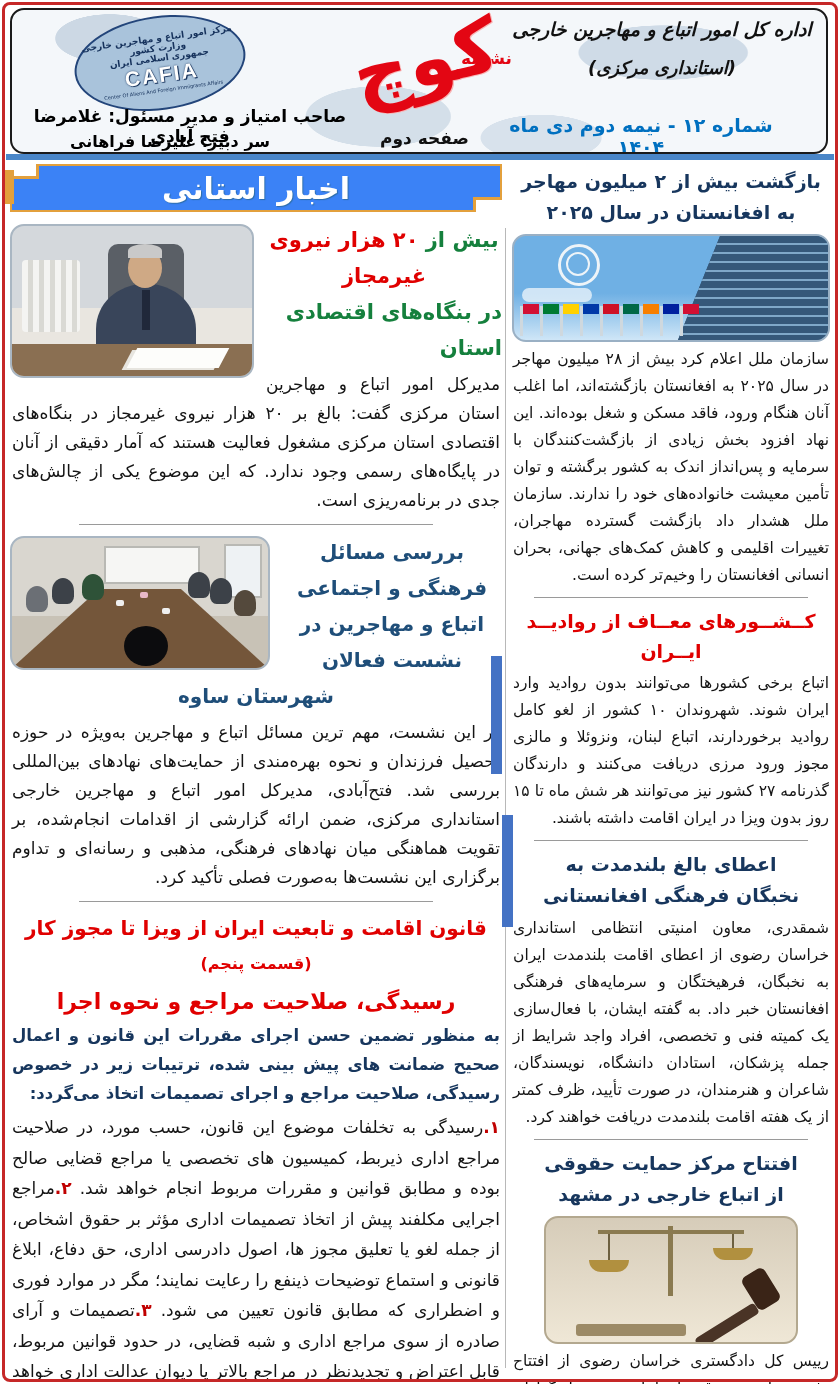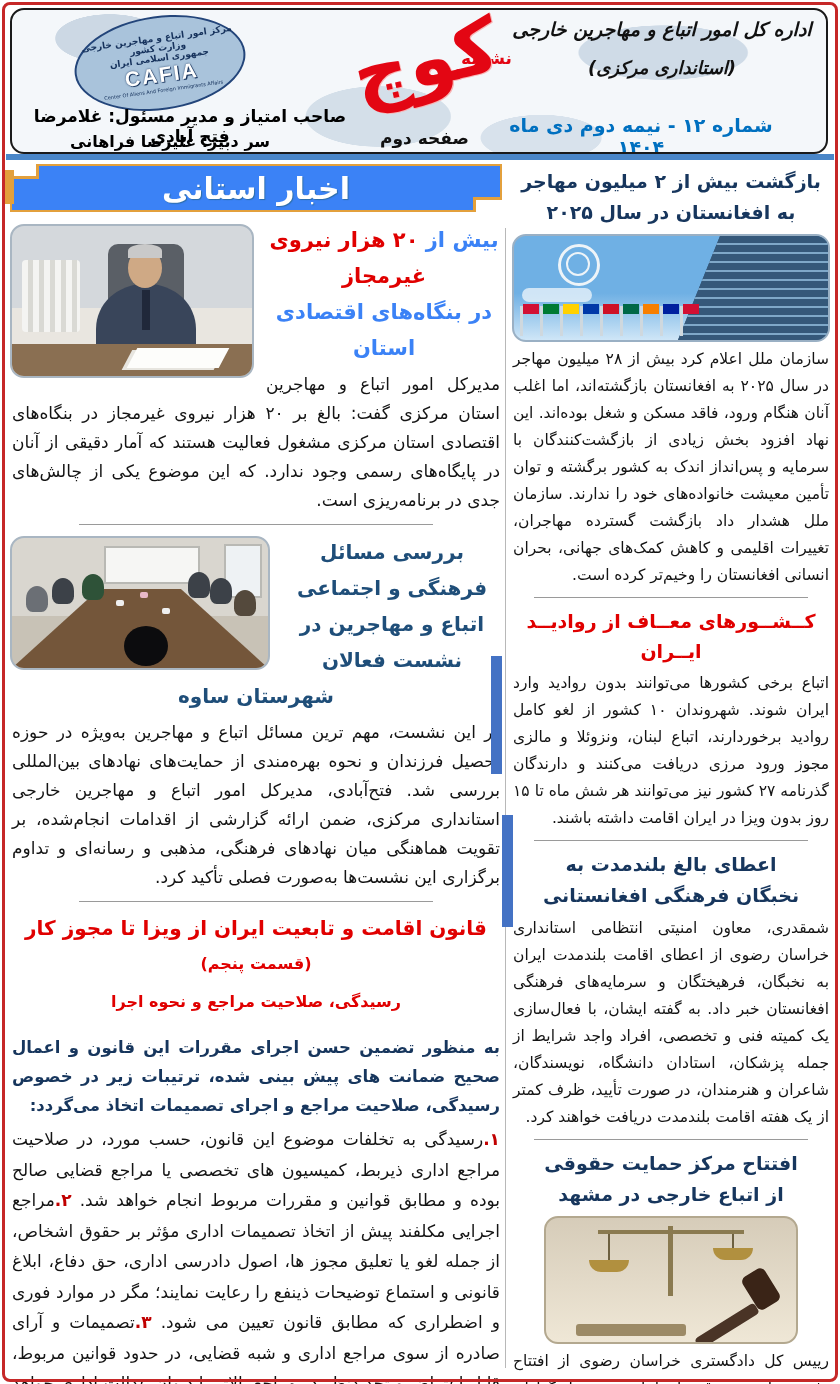--- a/index.html
+++ b/index.html
@@ -59,21 +59,21 @@
   .banner .c1{position:absolute;left:-2px;top:-2px;width:26px;height:12px;background:#fff;
     border-bottom:3px solid #e3a03c;border-right:3px solid #e3a03c;}
   .banner .c2{position:absolute;right:-2px;bottom:-2px;width:26px;height:12px;background:#fff;
     border-top:3px solid #e3a03c;border-left:3px solid #e3a03c;}
   .banner .tab{position:absolute;left:-8px;top:4px;width:10px;height:34px;background:#e3a03c;}
 
   
   .art{overflow:visible;}
   .body{font-size:17px;line-height:29px;color:#141414;text-align:justify;margin:4px 2px 0 2px;}
   .rule{border:none;border-top:1px solid #9a9a9a;width:72%;margin:9px auto;}
-  .hl-blue{color:#3b82f6;}
+  .hl-blue{color:#15803d;text-align:right;}
   .hl-red{color:#e00000;}
 
   .photo{float:left;border:2px solid #a9b6c2;border-radius:14px;margin:2px 12px 6px 0;
     position:relative;overflow:hidden;}
 
   
   .hl1{margin:2px 0 2px 0;font-size:21px;font-weight:bold;line-height:36px;text-align:center;}
   .photo1{width:240px;height:150px;background:linear-gradient(#d4d8dc 0 55%, #e9e6e0 55% 100%);}
   .photo1 .rad{position:absolute;left:10px;top:34px;width:58px;height:72px;border-radius:4px;
     background:repeating-linear-gradient(90deg,#f4f4f2 0 6px,#d9d9d4 6px 11px);}
@@ -101,22 +101,22 @@
   .photo2 .p4{right:36px;top:40px;}
   .photo2 .p5{right:12px;top:52px;background:#54493c;}
   .photo2 .p6{right:58px;top:34px;}
   .photo2 .turban{position:absolute;left:112px;bottom:2px;width:44px;height:40px;border-radius:50%;background:#0c0c0e;}
   .photo2 .cup{position:absolute;width:8px;height:6px;background:#efefef;border-radius:2px;}
   .photo2 .cupA{left:104px;top:62px;} .photo2 .cupB{left:150px;top:70px;} .photo2 .cupC{left:128px;top:54px;background:#e8b8c8;}
 
   
   .law-title{margin:8px 0 0 0;text-align:center;color:#e00000;font-weight:bold;font-size:20px;line-height:34px;}
   .law-title .paren{font-size:16px;}
-  .law-sub{margin:4px 0 2px 0;text-align:center;color:#e00000;font-weight:bold;font-size:16px;line-height:34px;}
-  .law-intro{margin:14px 2px 0 2px;color:#17365d;font-weight:bold;font-size:16.5px;line-height:29px;text-align:justify;}
+  .law-sub{margin:4px 0 2px 0;text-align:center;color:#e00000;font-weight:bold;font-size:22px;line-height:34px;}
+  .law-intro{margin:2px 2px 0 2px;color:#17365d;font-weight:bold;font-size:16.5px;line-height:29px;text-align:justify;}
   .law-body{font-size:17px;line-height:30.5px;margin-top:4px;}
   .lnum{color:#c00000;font-weight:bold;}
 
   
   .rc-h{margin:0;text-align:center;font-weight:bold;font-size:19px;line-height:31px;color:#17365d;}
   .rc-h.red{color:#e00000;line-height:30px;}
   .rc-body{font-size:15.5px;line-height:27px;color:#141414;text-align:justify;margin:4px 1px 0 1px;}
   .rc-rule{border:none;border-top:1px solid #9a9a9a;width:86%;margin:8px auto;}
 
   .photoUN{width:314px;height:104px;border:2px solid #9ab0c4;border-radius:14px;position:relative;overflow:hidden;

